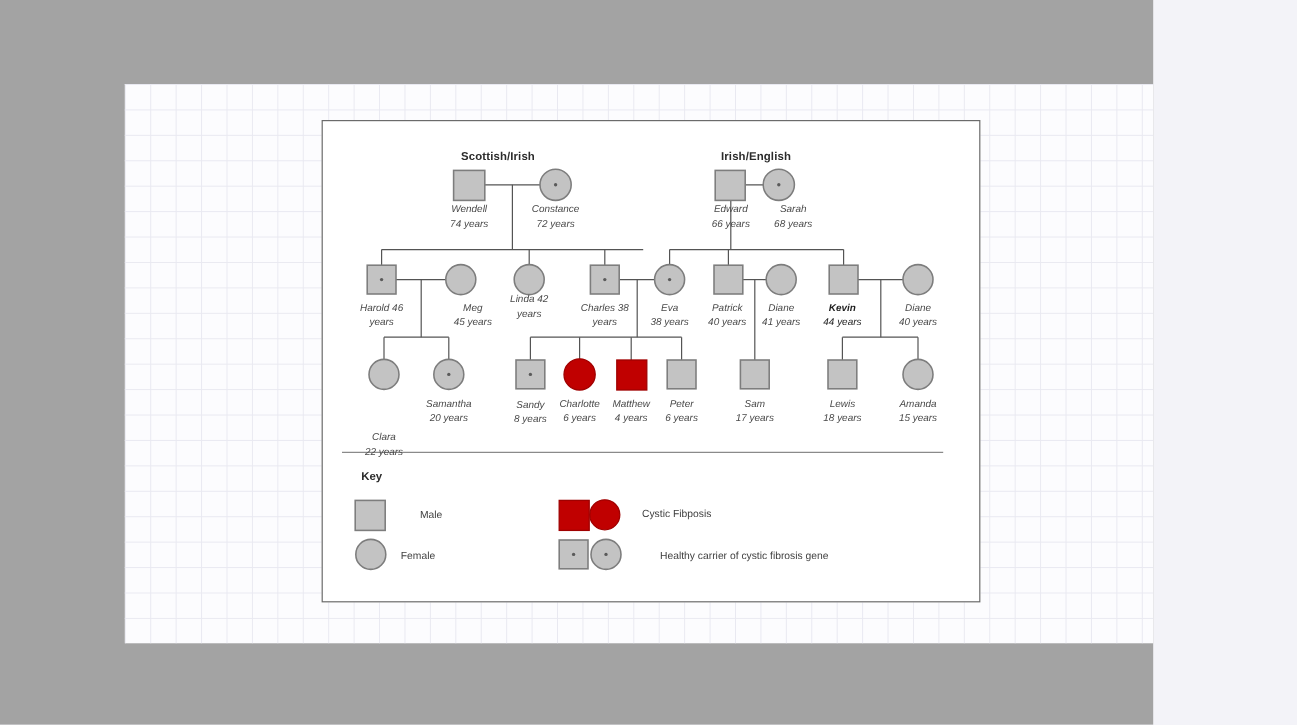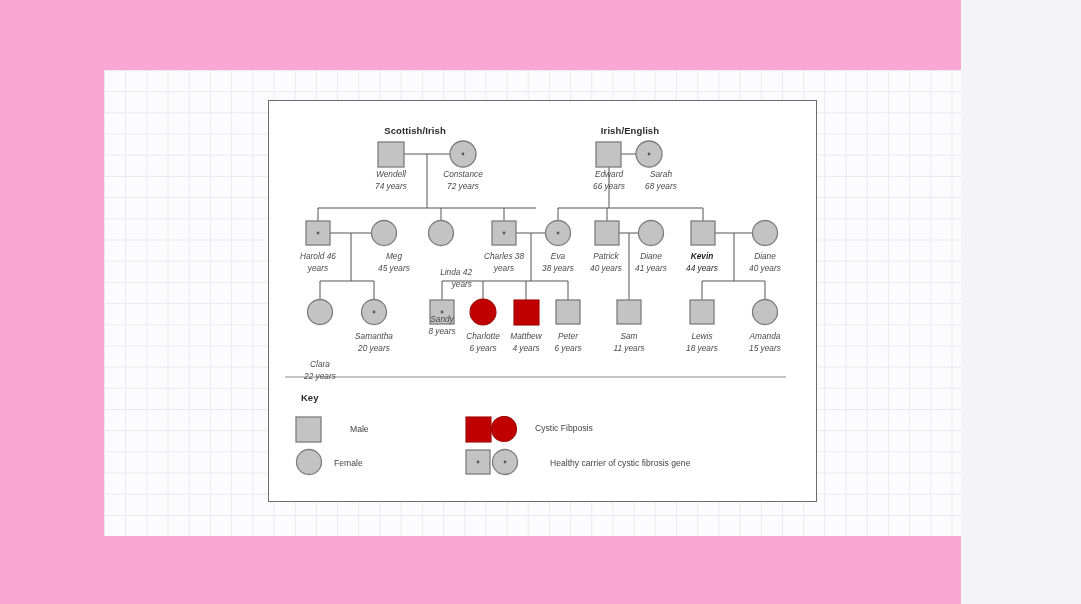--- a/index.html
+++ b/index.html
@@ -5,21 +5,21 @@
   html, body {
     margin: 0;
     padding: 0;
     background: #f3f3f8;
     font-family: "Liberation Sans", sans-serif;
   }
   #stage {
     position: relative;
     width: 961px;
     height: 604px;
-    background: #f9a8d4;
+    background: #a3a3a3;
     overflow: hidden;
   }
   
   #grid-canvas {
     position: absolute;
     left: 104px;
     top: 70px;
     width: 873px;
     height: 466px;
     background-color: #fcfcfe;
@@ -210,35 +210,35 @@
   <div class="fam-title" style="left:415px; top:125px;">Scottish/Irish</div>
   <div class="fam-title" style="left:630px; top:125px;">Irish/English</div>
 
   <div class="node-label" style="left:391px; top:169px;"><span>Wendell</span><br><span>74 years</span></div>
   <div class="node-label" style="left:463px; top:169px;"><span>Constance</span><br><span>72 years</span></div>
   <div class="node-label" style="left:609px; top:169px;"><span>Edward</span><br><span>66 years</span></div>
   <div class="node-label" style="left:661px; top:169px;"><span>Sarah</span><br><span>68 years</span></div>
 
   <div class="node-label" style="left:318px; top:251px;"><span>Harold 46</span><br><span>years</span></div>
   <div class="node-label" style="left:384px; top:251px;padding-left:20px;"><span>Meg</span><br><span>45 years</span></div>
-  <div class="node-label" style="left:441px; top:267px;text-align:right;"><span>Linda   42</span><br><span>years</span></div>
+  <div class="node-label" style="left:441px; top:244px;"><span>Linda   42</span><br><span>years</span></div>
   <div class="node-label" style="left:504px; top:251px;"><span>Charles 38</span><br><span>years</span></div>
   <div class="node-label" style="left:558px; top:251px;"><span>Eva</span><br><span>38 years</span></div>
   <div class="node-label" style="left:606px; top:251px;"><span>Patrick</span><br><span>40 years</span></div>
   <div class="node-label" style="left:651px; top:251px;"><span>Diane</span><br><span>41 years</span></div>
   <div class="node-label proband" style="left:702px; top:251px;"><span>Kevin</span><br><span style="font-weight:normal;">44 years</span></div>
   <div class="node-label" style="left:765px; top:251px;"><span>Diane</span><br><span>40 years</span></div>
 
   <div class="node-label" style="left:320px; top:331px;margin-top:28px;"><span>Clara</span><br><span>22 years</span></div>
   <div class="node-label" style="left:374px; top:331px;"><span>Samantha</span><br><span>20 years</span></div>
-  <div class="node-label" style="left:442px; top:314px;"><span>Sandy</span><br><span>8 years</span></div>
+  <div class="node-label" style="left:442px; top:332px;"><span>Sandy</span><br><span>8 years</span></div>
   <div class="node-label" style="left:483px; top:331px;"><span>Charlotte</span><br><span>6 years</span></div>
   <div class="node-label" style="left:526px; top:331px;"><span>Matthew</span><br><span>4 years</span></div>
   <div class="node-label" style="left:568px; top:331px;"><span>Peter</span><br><span>6 years</span></div>
-  <div class="node-label" style="left:629px; top:331px;"><span>Sam</span><br><span>11 years</span></div>
+  <div class="node-label" style="left:629px; top:331px;"><span>Sam</span><br><span>17 years</span></div>
   <div class="node-label" style="left:702px; top:331px;"><span>Lewis</span><br><span>18 years</span></div>
   <div class="node-label" style="left:765px; top:331px;"><span>Amanda</span><br><span>15 years</span></div>
 
   <div class="key-title" style="left:301px; top:392px;">Key</div>
   <div class="key-text" style="left:350px; top:424px;">Male</div>
   <div class="key-text" style="left:334px; top:458px;">Female</div>
   <div class="key-text" style="left:535px; top:423px;">Cystic Fibposis</div>
   <div class="key-text" style="left:550px; top:458px;">Healthy carrier of cystic fibrosis gene</div>
 
 </div>

